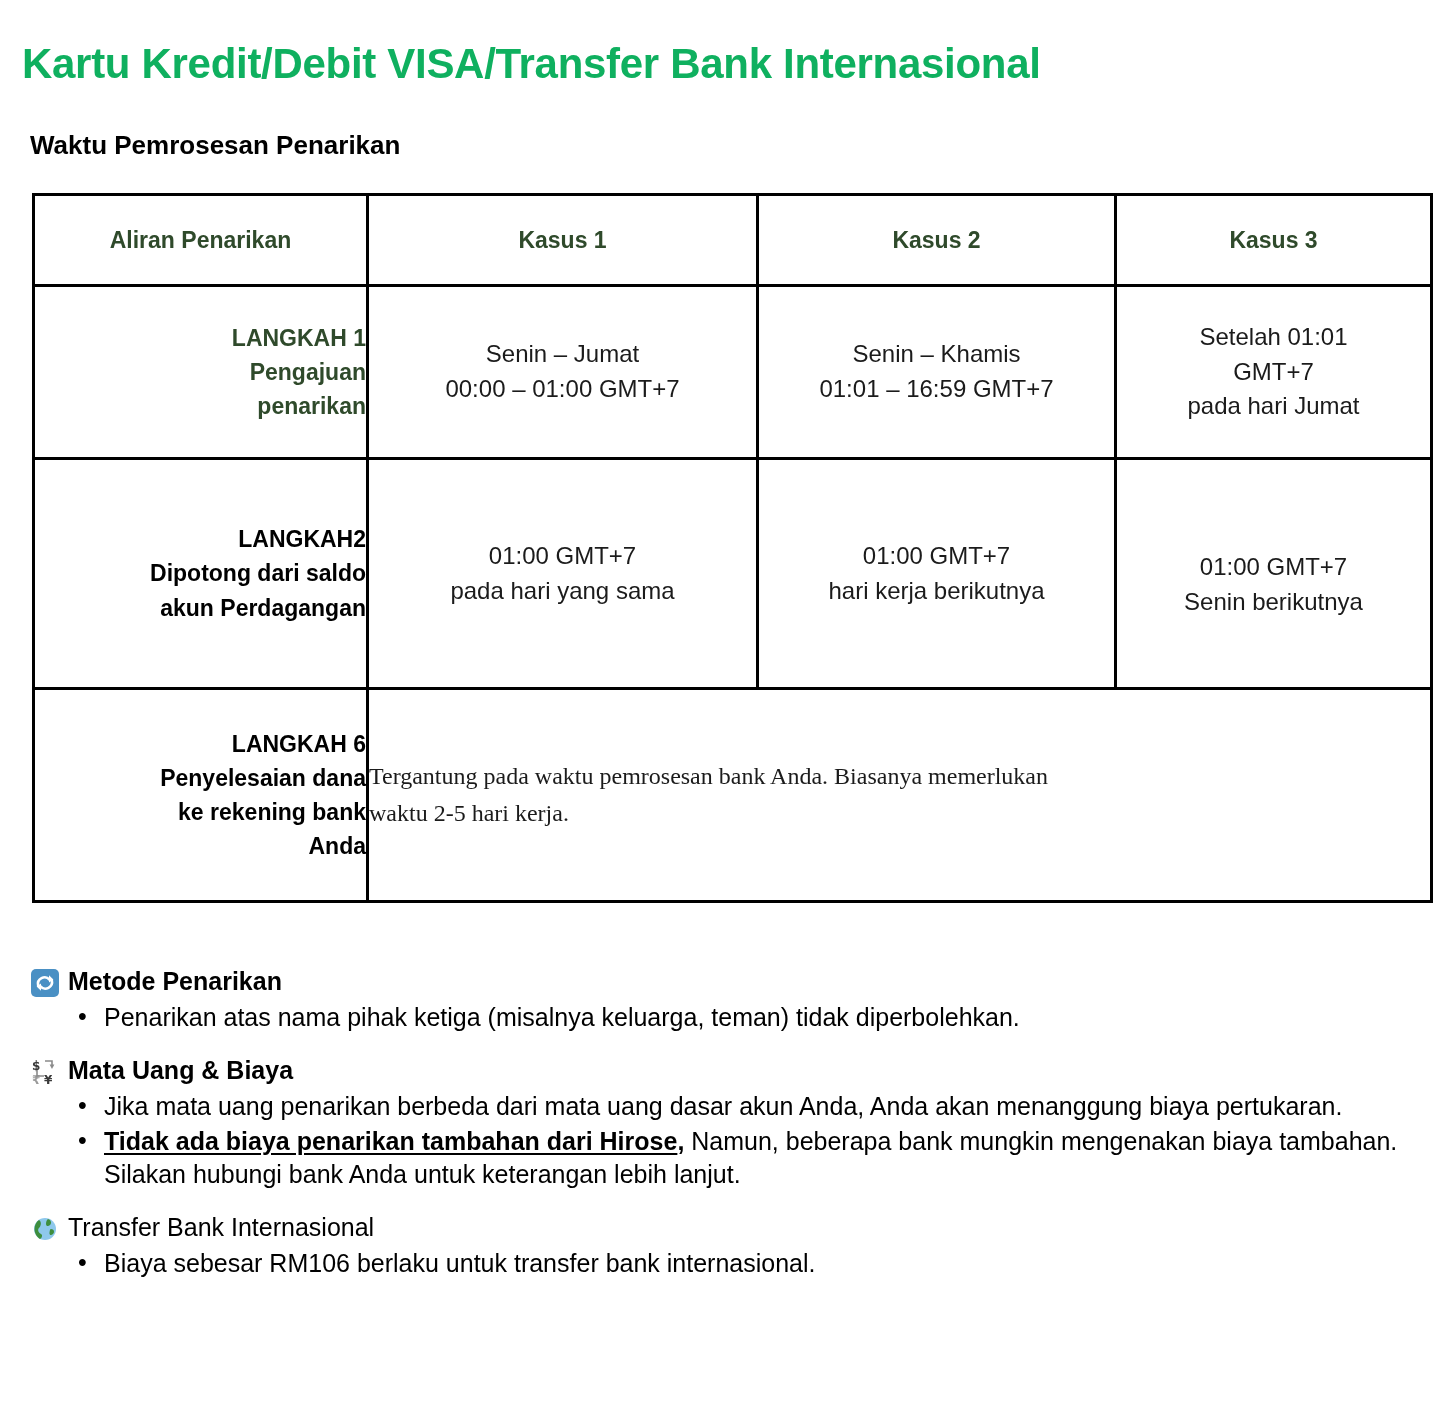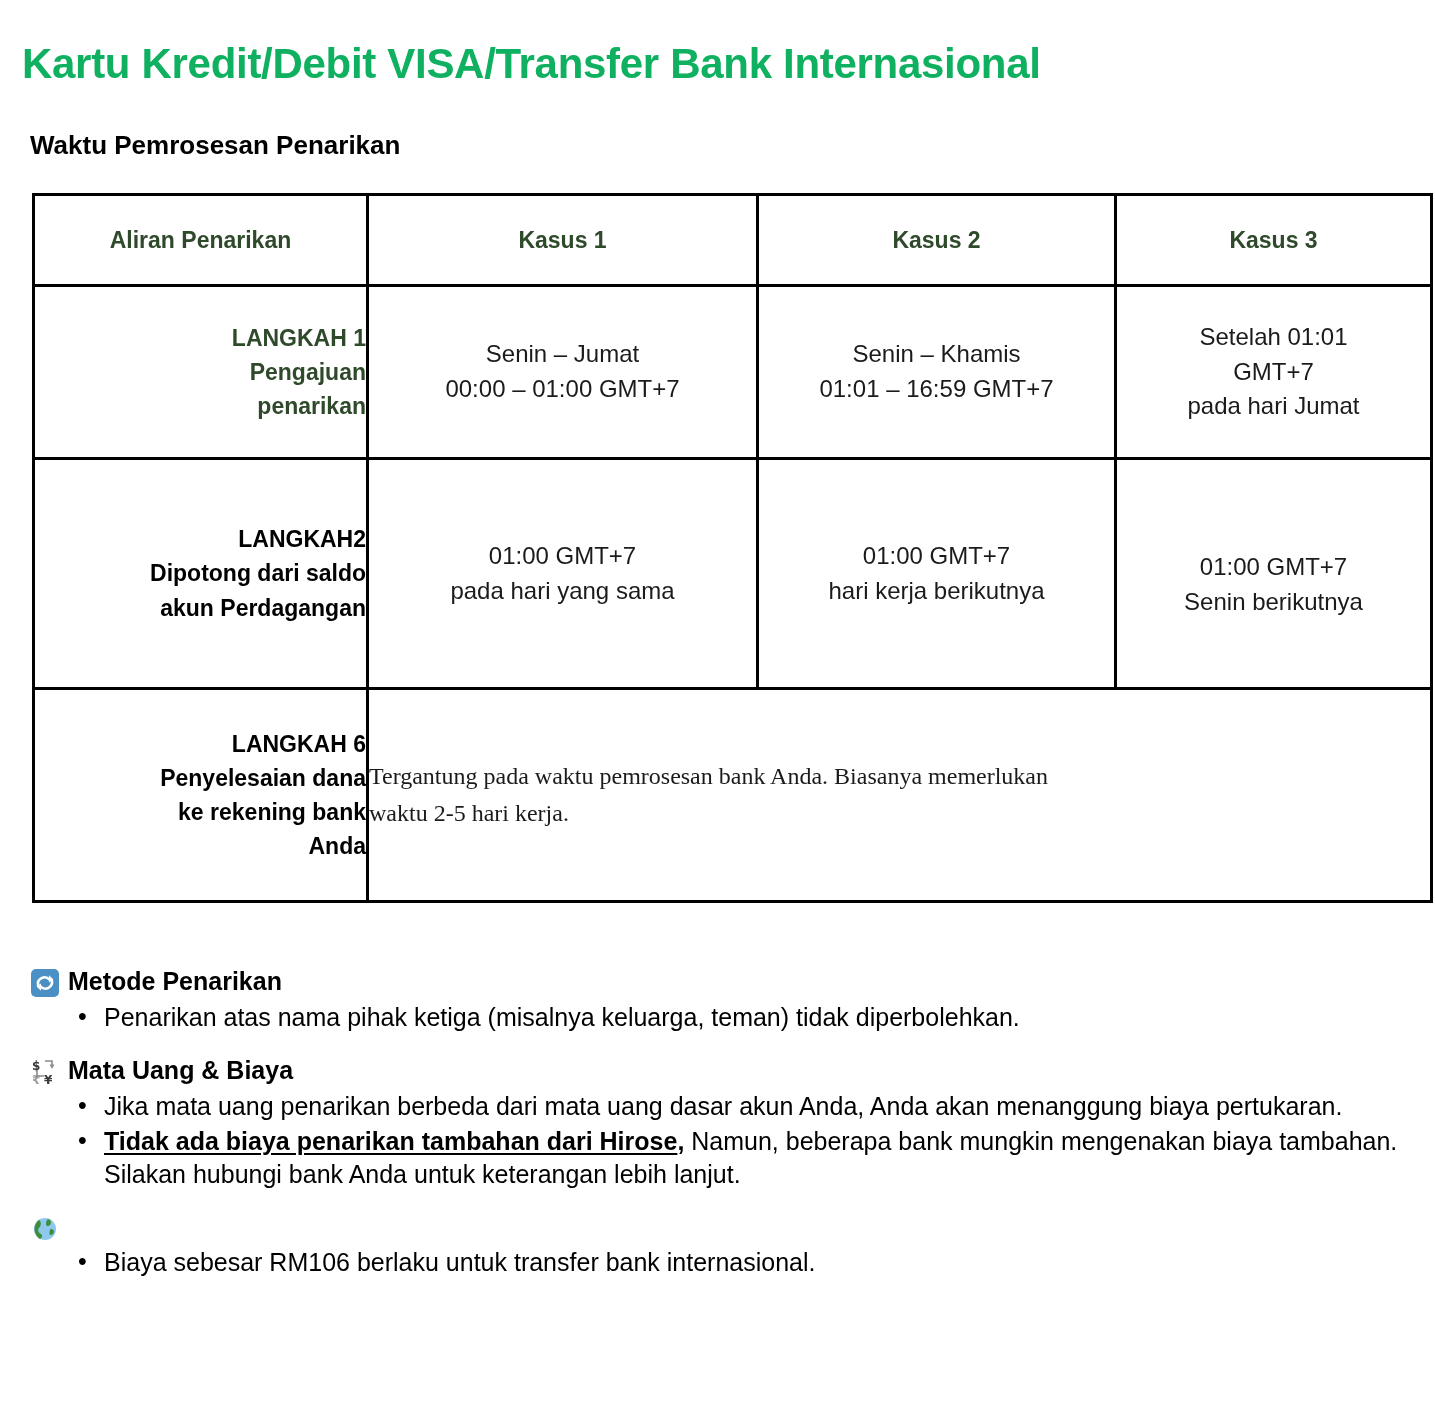--- a/index.html
+++ b/index.html
@@ -305,20 +305,21 @@
     <div class="section last">
       <div class="sec-head normal">
         <span class="sec-icon">
           <svg width="30" height="30" viewBox="0 0 30 30" aria-hidden="true">
             <circle cx="15" cy="15" r="11" fill="#8EC8EC"></circle>
             <path d="M9 6 C12 8 11 12 9 14 C7 16 9 19 11 20 C13 21 12 24 10 25 C7 23 4.5 19.5 4.5 15 C4.5 11 6.3 7.8 9 6 Z" fill="#3E8E3E"></path>
             <path d="M18 5 C21 6 22 9 20 11 C18 13 16 12 16 10 C16 8 16.5 6 18 5 Z" fill="#3E8E3E"></path>
             <path d="M21 15 C24 15 25 18 23 20 C21 22 19 21 19.5 18.5 C19.8 16.8 20 15 21 15 Z" fill="#3E8E3E"></path>
           </svg>
         </span>
+        <span>Transfer Bank Internasional</span>
       </div>
       <ul class="bullets">
         <li>Biaya sebesar RM106 berlaku untuk transfer bank internasional.</li>
       </ul>
     </div>
 
   </div>
 </div>
 
 </body></html>

